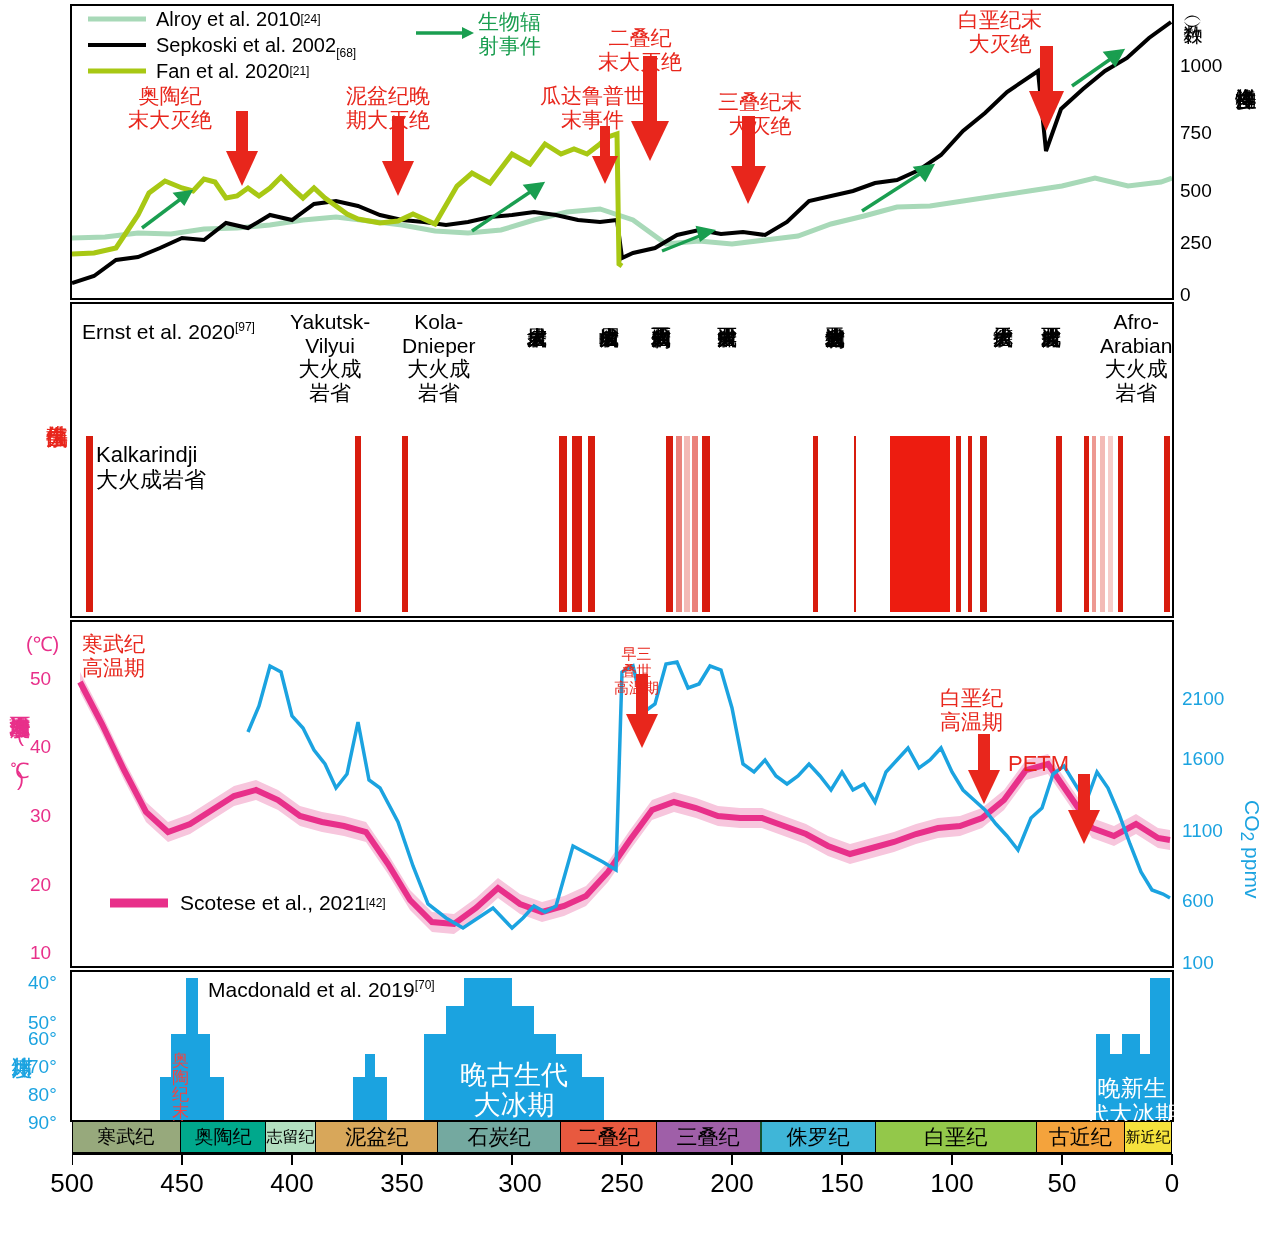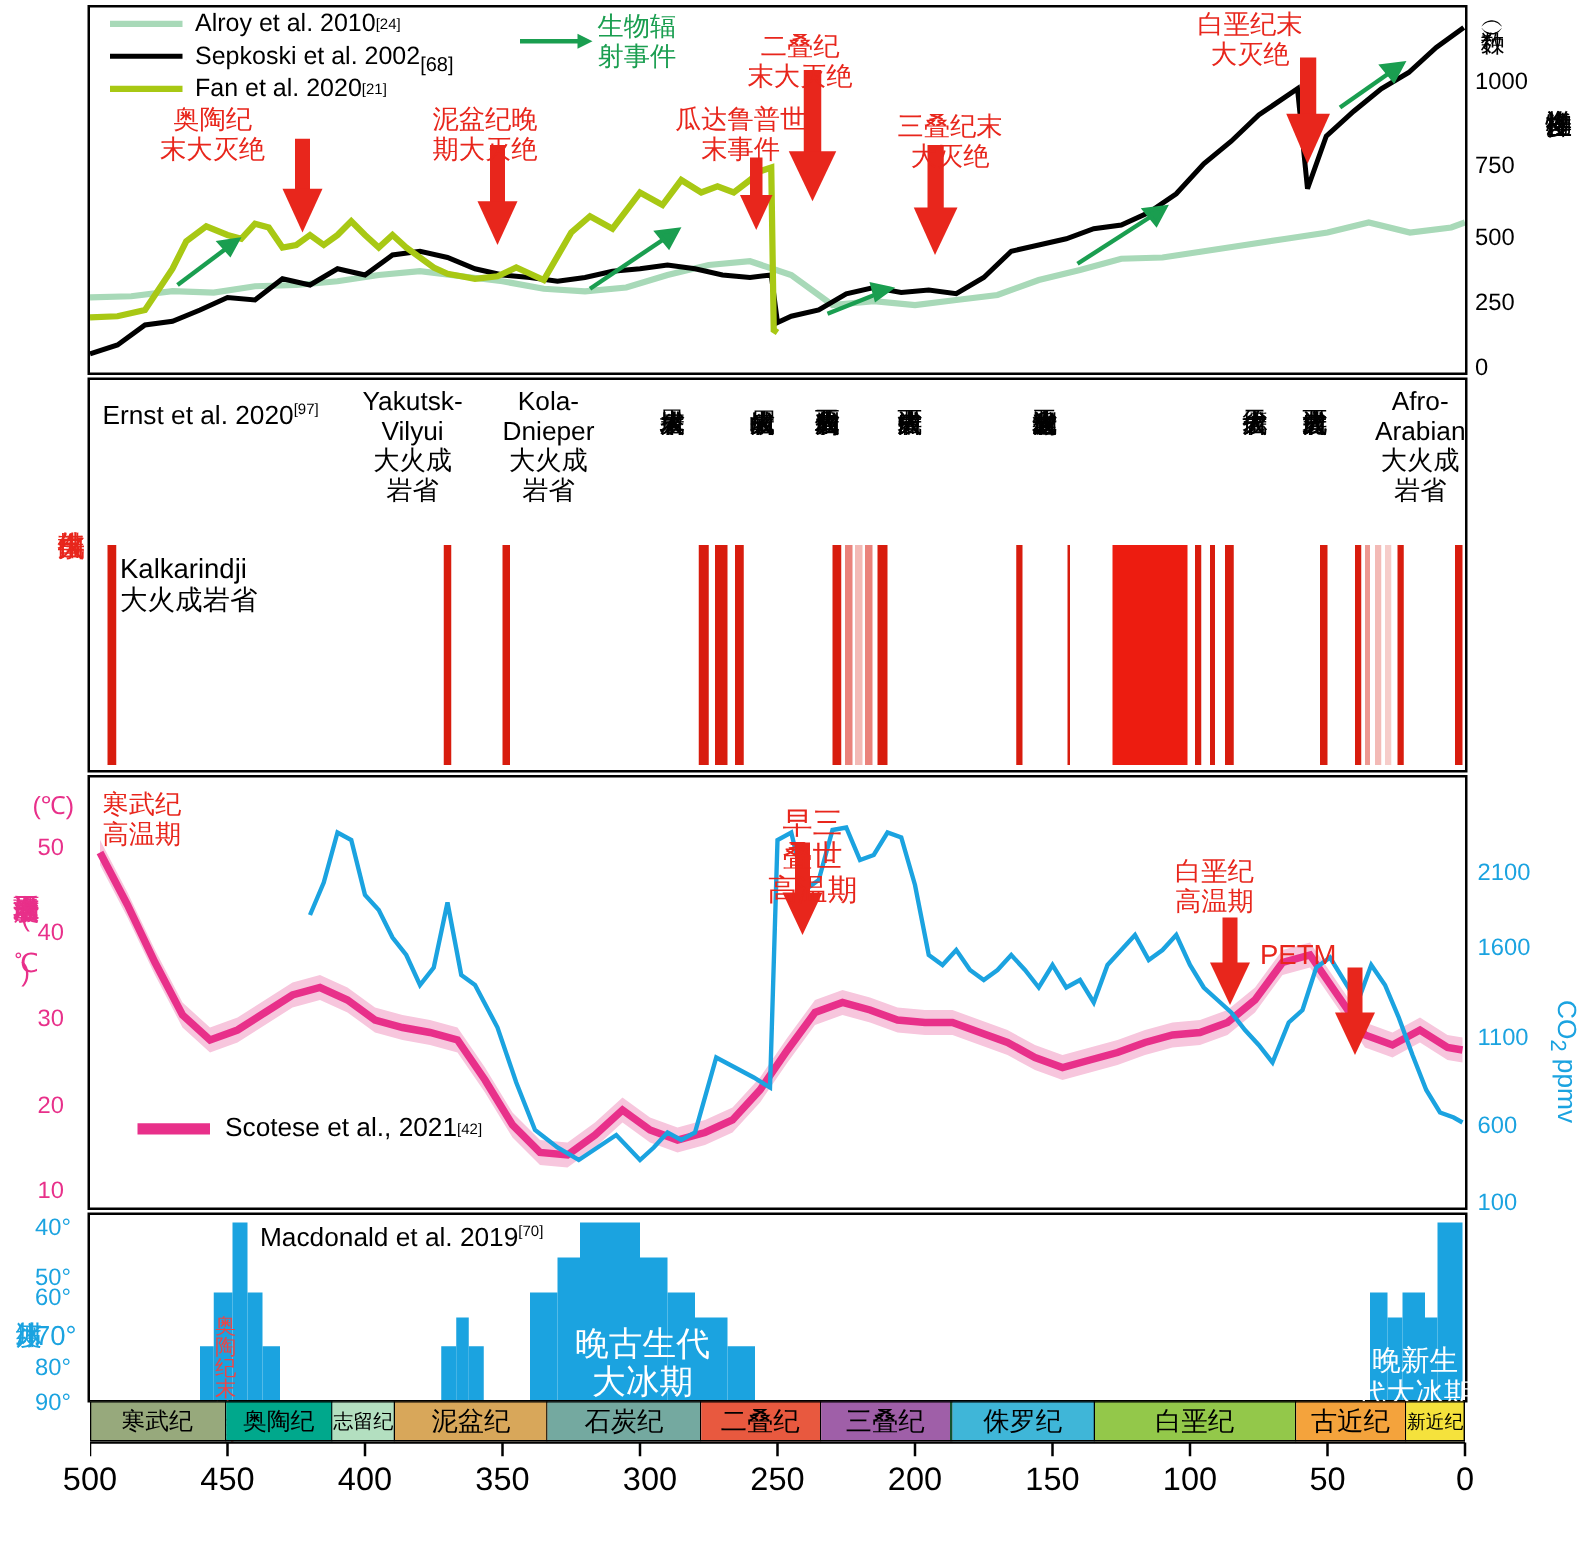--- a/index.html
+++ b/index.html
@@ -80,21 +80,21 @@
           <line x1="2" y1="7" x2="60" y2="7" stroke="#a8d9b8" stroke-width="5"></line>
         </svg>
       <span style="font-size:20px;margin-left:8px;">Alroy et al. 2010</span>
         <sup style="font-size:12px;">[24]</sup>
     </div>
     <div style="display:flex;align-items:center;height:26px;">
       <svg width="62" height="14">
           <line x1="2" y1="7" x2="60" y2="7" stroke="#000" stroke-width="4"></line>
         </svg>
       <span style="font-size:20px;margin-left:8px;">Sepkoski et al. 2002</span>
-        <sup style="font-size:16px;margin-top:16px;">[68]</sup>
+        <sup style="font-size:12px;margin-top:16px;">[68]</sup>
     </div>
     <div style="display:flex;align-items:center;height:26px;">
       <svg width="62" height="14">
           <line x1="2" y1="7" x2="60" y2="7" stroke="#a8c814" stroke-width="5"></line>
         </svg>
       <span style="font-size:20px;margin-left:8px;">Fan et al. 2020</span>
         <sup style="font-size:12px;">[21]</sup>
     </div>
   </div>
 
@@ -207,21 +207,21 @@
         <g>
             <rect x="1006" y="152" width="12" height="42"></rect>
             <polygon points="996,188 1028,188 1012,222"></polygon>
           </g>
       </g>
     </svg>
   </div>
 
   <div class="lbl red" style="left:82px;top:632px;font-size:21px;">寒武纪
 高温期</div>
-  <div class="lbl red" style="left:614px;top:646px;font-size:24px;text-align:center;">早三
+  <div class="lbl red" style="left:614px;top:646px;font-size:15px;text-align:center;">早三
 叠世
 高温期</div>
   <div class="lbl red" style="left:940px;top:686px;font-size:21px;text-align:center;">白垩纪
 高温期</div>
   <div class="lbl red" style="left:1008px;top:752px;font-size:22px;">PETM</div>
 
   <div class="abs" style="left:108px;top:888px;">
     <div style="display:flex;align-items:center;height:30px;">
       <svg width="62" height="16">
           <line x1="2" y1="8" x2="60" y2="8" stroke="#e8308a" stroke-width="9"></line>
@@ -281,21 +281,21 @@
 纪末
 冰期</div>
   <div class="lbl" style="left:460px;top:1060px;font-size:27px;color:#fff;text-align:center;">晚古生代
 大冰期</div>
   <div class="lbl" style="left:1086px;top:1076px;font-size:23px;color:#fff;text-align:center;">晚新生
 代大冰期</div>
 
   <div class="abs blue tick" style="left:28px;top:972px;font-size:19px;">40°</div>
   <div class="abs blue tick" style="left:28px;top:1000px;font-size:19px;margin-top:12px;">50°</div>
   <div class="abs blue tick" style="left:28px;top:1028px;font-size:19px;">60°</div>
-  <div class="abs blue tick" style="left:28px;top:1056px;font-size:22px;">70°</div>
+  <div class="abs blue tick" style="left:28px;top:1056px;font-size:19px;">70°</div>
   <div class="abs blue tick" style="left:28px;top:1084px;font-size:19px;">80°</div>
   <div class="abs blue tick" style="left:28px;top:1112px;font-size:19px;">90°</div>
   <div class="abs vert blue" style="left:8px;top:1040px;font-size:21px;">冰川纬度</div>
 
   <div class="abs" style="left:72px;top:1121px;width:1100px;height:32px;display:flex;">
     <div style="width:117px;background:#97a97c;border-right:1px solid #000;display:flex;align-items:center;justify-content:center;font-size:19px;">
         <span>寒武纪</span>
       </div>
     <div style="width:92px;background:#00a88c;border-right:1px solid #000;display:flex;align-items:center;justify-content:center;font-size:19px;">
         <span>奥陶纪</span>

